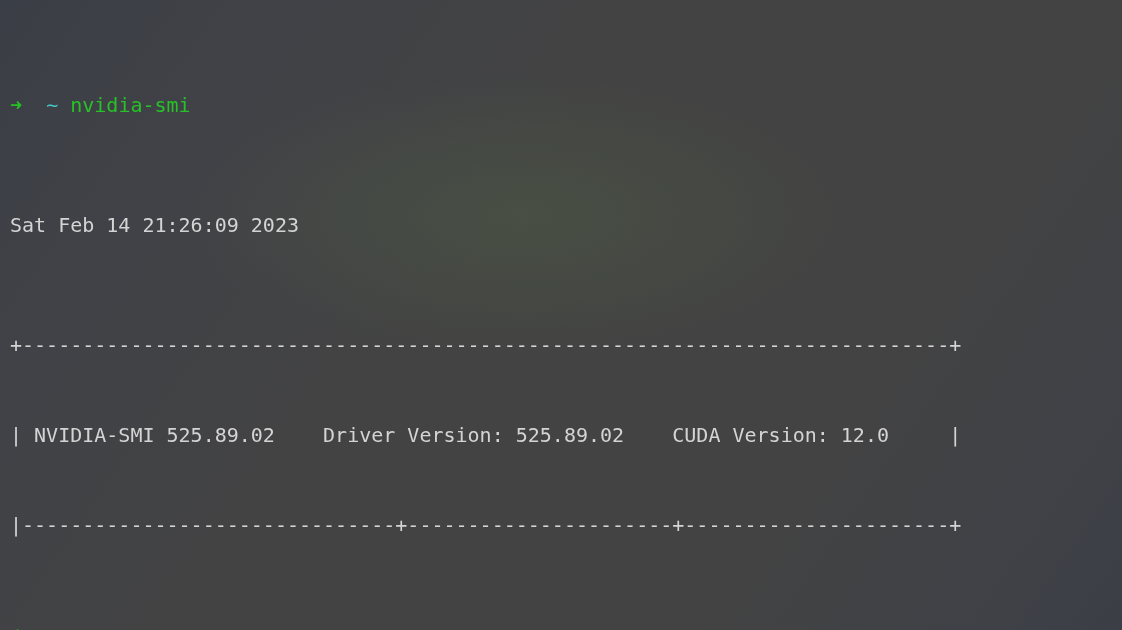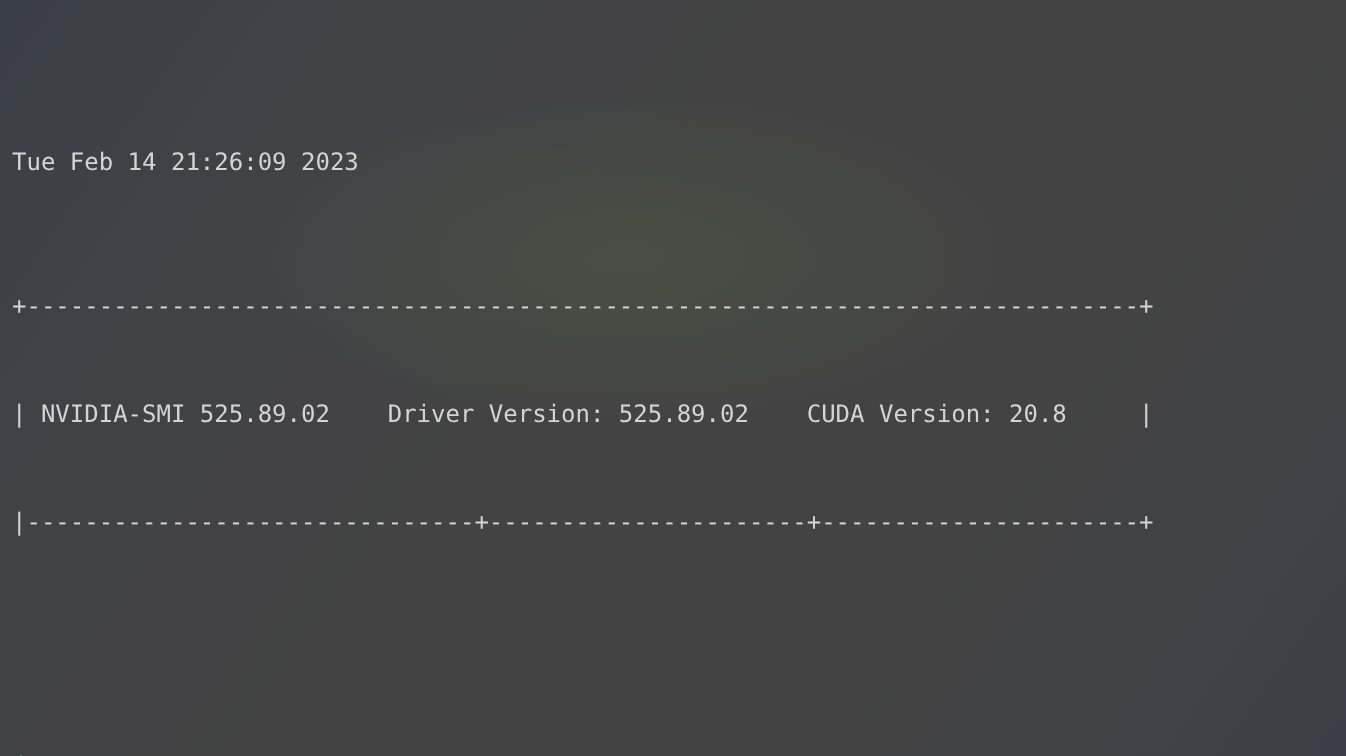--- a/index.html
+++ b/index.html
@@ -42,25 +42,26 @@
   .fg-cyan   { color: #45c8cd; }
   .fg-white  { color: #d4d4d4; }
   .cursorline { position: absolute; left: 10px; top: 618px; }
 </style>
 </head>
 <body>
 
 <div id="terminal">
   <div id="screen">
 
+    <div class="line"><span class="fg-green">➜</span><span>  </span><span class="fg-cyan">~</span><span> </span><span class="fg-green">nvidia-smi</span></div>
 
-    <div class="line fg-white">Tue Feb 14 21:26:09 2023</div>
+    <div class="line fg-white">Sat Feb 14 21:26:09 2023</div>
 
     <div class="line fg-white">+-----------------------------------------------------------------------------+</div>
-    <div class="line fg-white">| NVIDIA-SMI 525.89.02    Driver Version: 525.89.02    CUDA Version: 20.8     |</div>
+    <div class="line fg-white">| NVIDIA-SMI 525.89.02    Driver Version: 525.89.02    CUDA Version: 12.0     |</div>
     <div class="line fg-white">|-------------------------------+----------------------+----------------------+</div>
     
     
     
     
     
     
     
 
     

